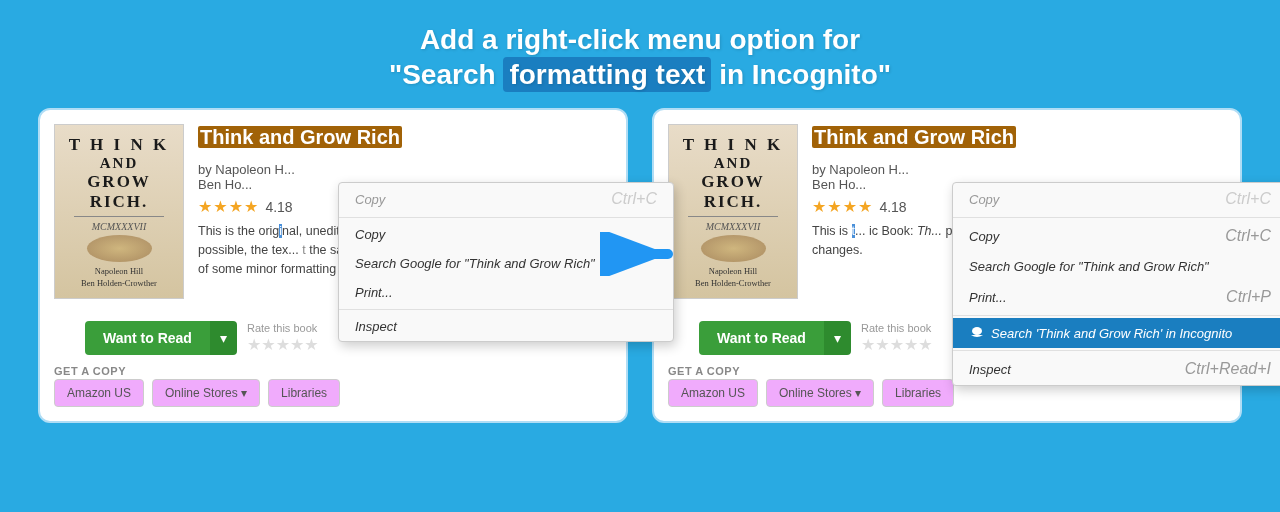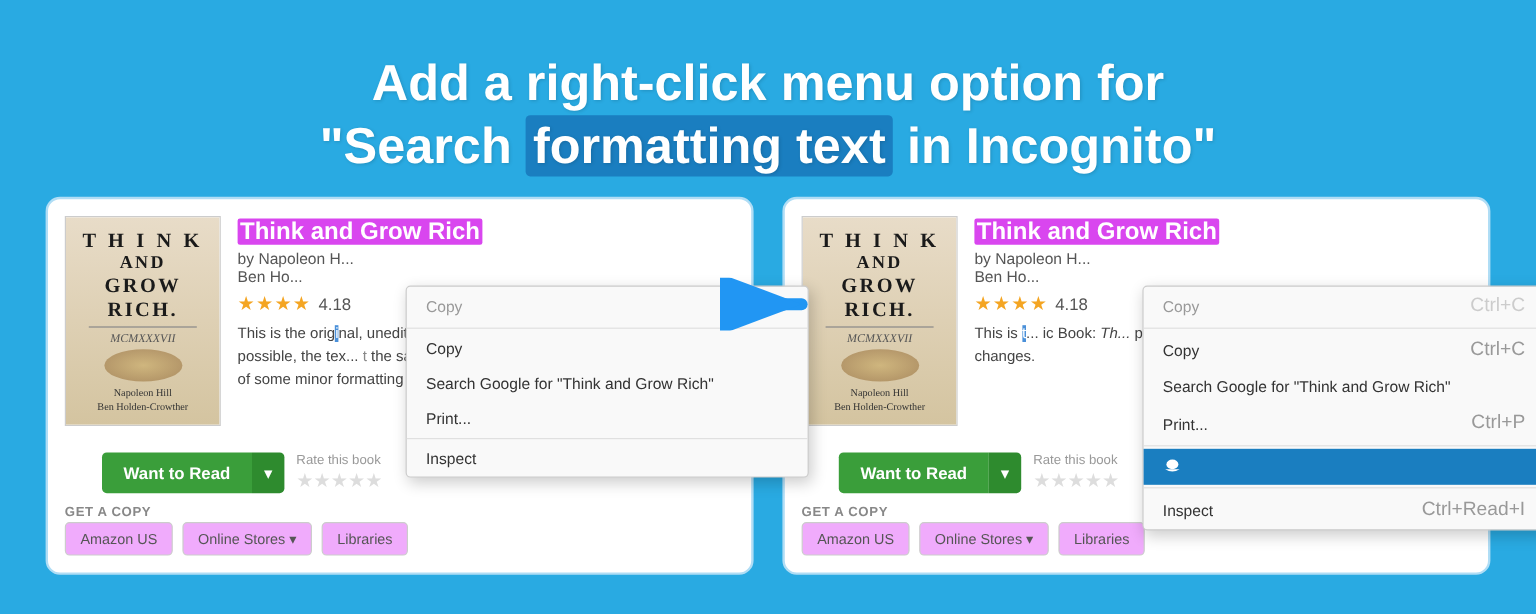--- a/index.html
+++ b/index.html
@@ -10,25 +10,24 @@
       font-family: Arial, sans-serif;
       overflow: hidden;
       position: relative;
     }
     .header {
       text-align: center;
       padding: 22px 60px 16px;
     }
     .header h1 {
       color: white;
-      font-size: 42px;
+      font-size: 28px;
       font-weight: bold;
       line-height: 1.25;
       text-shadow: 1px 1px 3px rgba(0,0,0,0.15);
-      margin-top: 21px;
     }
     .header h1 .highlight {
       background: #1a7ec0;
       border-radius: 4px;
       padding: 2px 6px;
     }
     .panels-row {
       display: flex;
       justify-content: center;
       gap: 24px;
@@ -79,29 +78,29 @@
     }
     .book-title-link {
       font-size: 20px;
       font-weight: bold;
       color: #3a8fc7;
       text-decoration: none;
       display: inline;
       line-height: 1.3;
     }
     .book-title-link.highlighted {
-      background: #d946ef;
+      background: #a16207;
       color: white;
       border-radius: 2px;
       padding: 0 2px;
     }
     .book-author {
       font-size: 13px;
       color: #555;
-      margin-top: 2px;
+      margin-top: 12px;
     }
     .stars-row {
       display: flex;
       align-items: center;
       gap: 6px;
       margin-top: 5px;
     }
     .stars {
       color: #f4a522;
       font-size: 16px;
@@ -171,20 +170,21 @@
     
     .context-menu {
       position: absolute;
       background: #f9f9f9;
       border: 1px solid #ccc;
       border-radius: 4px;
       box-shadow: 2px 4px 12px rgba(0,0,0,0.2);
       width: 336px;
       z-index: 100;
       font-size: 13px;
+      font-style: italic;
     }
     .context-menu-item {
       padding: 7px 16px;
       display: flex;
       justify-content: space-between;
       align-items: center;
       color: #333;
       cursor: pointer;
     }
     .context-menu-item .shortcut {
@@ -379,20 +379,21 @@
             <span>Print...</span>
             <span class="shortcut">Ctrl+P</span>
           </div>
           <hr class="context-menu-divider">
           <div class="context-menu-item highlighted-item">
             <span style="display:flex;align-items:center;gap:6px;">
               <svg width="16" height="16" viewBox="0 0 16 16" style="fill:white;flex-shrink:0;">
                 <ellipse cx="8" cy="6" rx="5" ry="4"></ellipse>
                 <path d="M2 10 Q8 14 14 10"></path>
               </svg>
+              <span>Search 'Think and Grow Rich' in Incognito</span>
             </span>
           </div>
           <hr class="context-menu-divider">
           <div class="context-menu-item">
             <span>Inspect</span>
             <span class="shortcut">Ctrl+Read+I</span>
           </div>
         </div>
       </div>
     </div>

